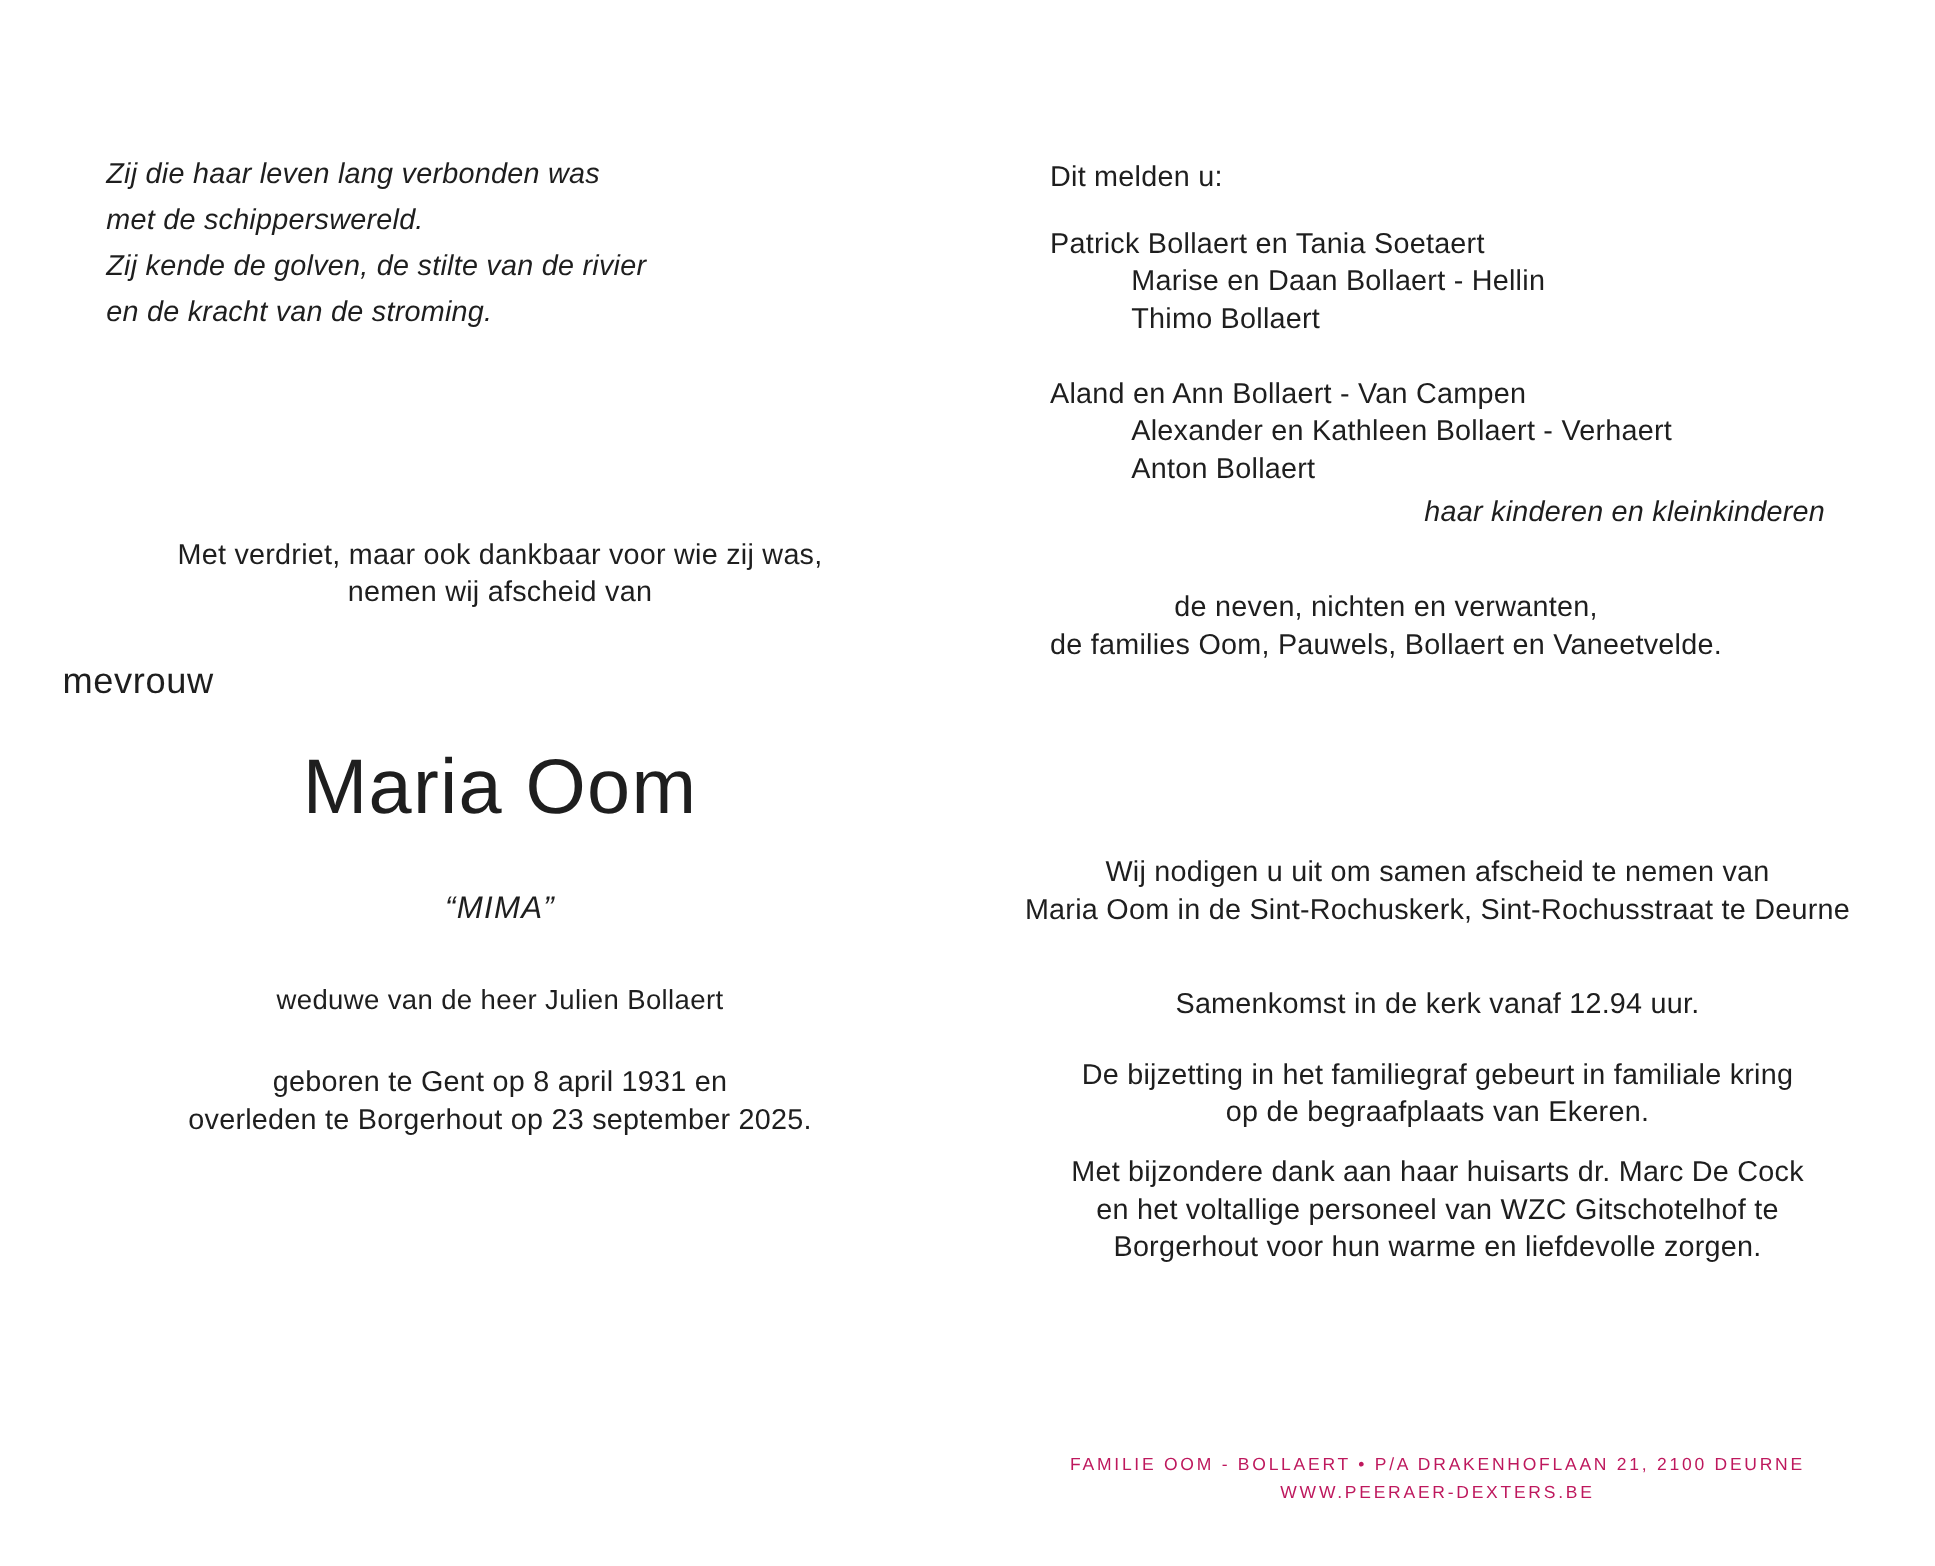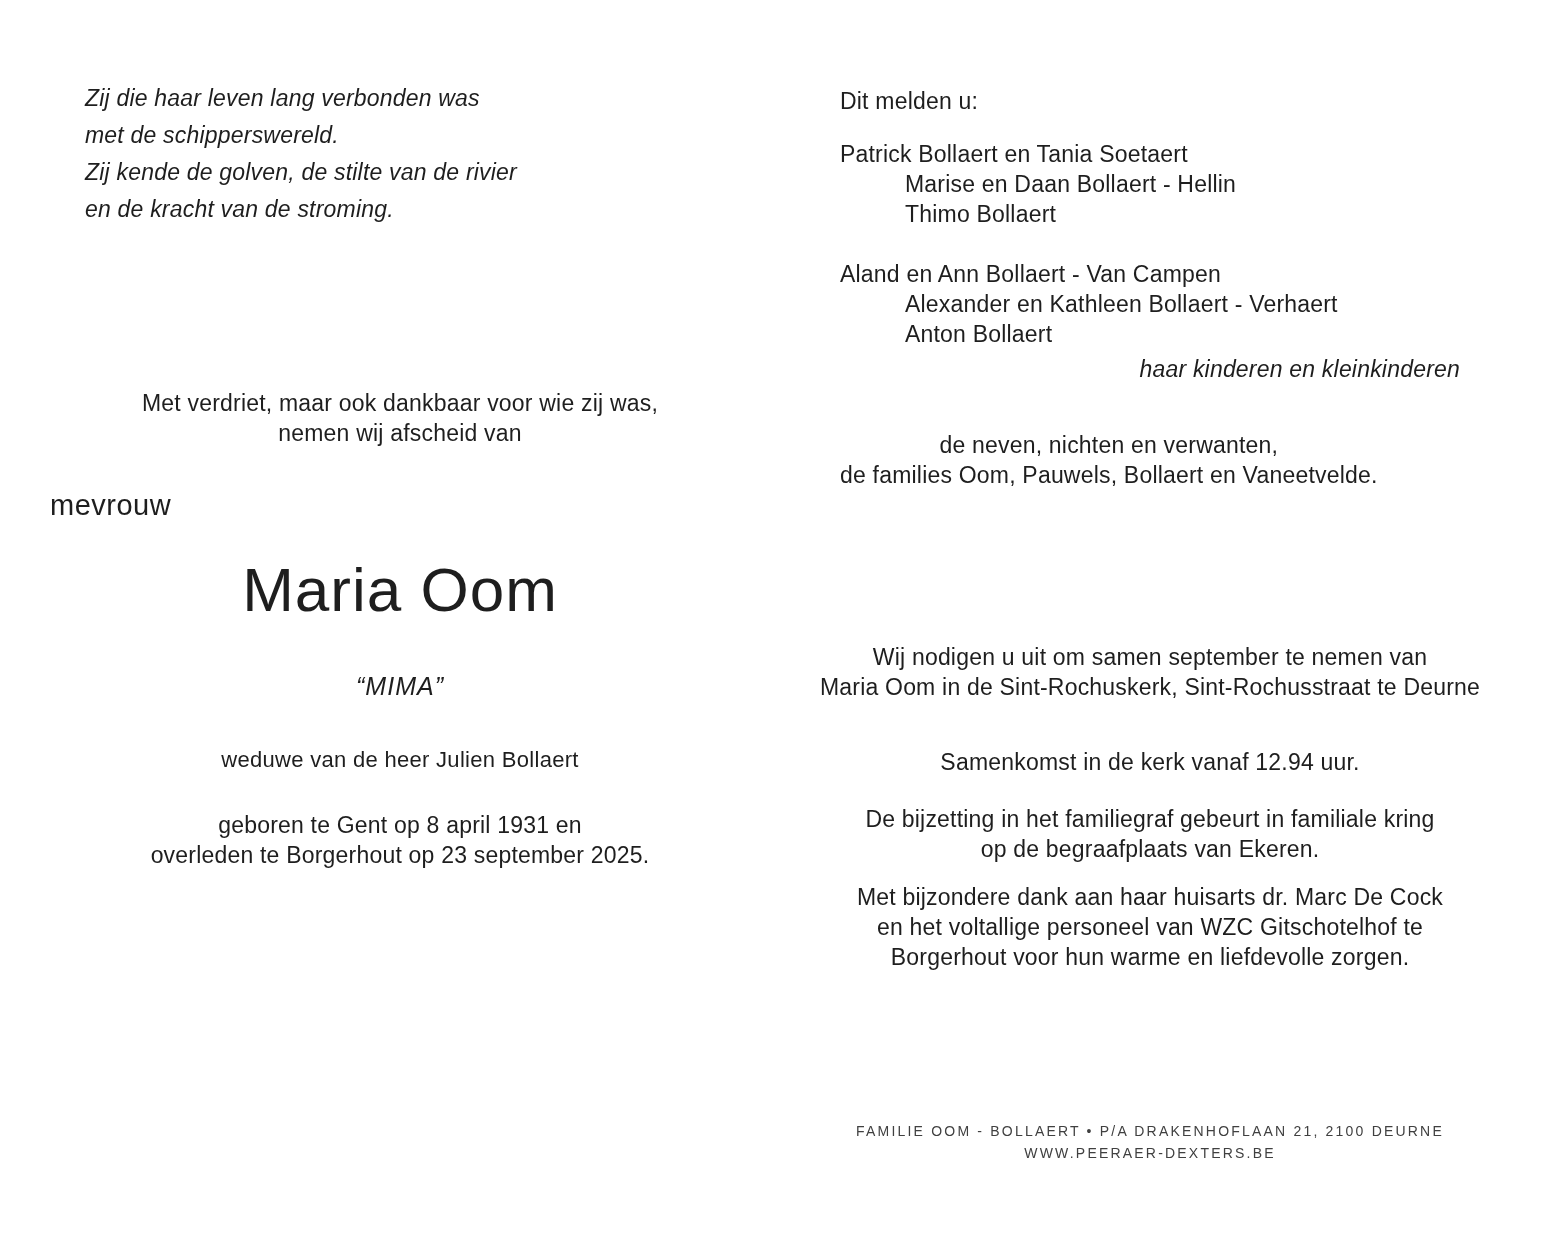--- a/index.html
+++ b/index.html
@@ -5,21 +5,21 @@
   * { margin: 0; padding: 0; box-sizing: border-box; }
   html, body { background: #ffffff; }
   body {
     width: 1548px; height: 1253px;
     position: relative;
     font-family: "Liberation Sans", sans-serif;
     color: #1e1e1e;
     overflow: hidden;
   }
   .page { position: absolute; top: 0; height: 1253px; }
-  .block { position: absolute; }
+  .block { position: absolute; margin-top: 40px; }
 
   
   .left-page  { left: 50px;  width: 700px; }
   .right-page { left: 790px; width: 720px; }
 
   .body-text   { font-size: 23px; line-height: 30px; letter-spacing: 0.2px; }
   .poem        { top: 80px; left: 35px; font-style: italic; font-size: 23px; line-height: 37px; letter-spacing: 0.2px; }
   .intro       { top: 388px; width: 100%; text-align: center; }
   .salutation  { top: 490px; width: 100%; text-align: left; font-size: 29px; line-height: 30px; letter-spacing: 0.5px; }
   .name        { top: 558px; width: 100%; text-align: center; font-size: 62px; line-height: 64px; letter-spacing: 1px; font-weight: 400; }
@@ -36,21 +36,21 @@
   .relatives   { top: 430px; left: 50px; text-align: center; }
   .invitation  { top: 642px; width: 100%; text-align: center; }
   .gathering   { top: 747px; width: 100%; text-align: center; }
   .burial      { top: 804px; width: 100%; text-align: center; }
   .thanks      { top: 882px; width: 100%; text-align: center; }
   .bold        { font-weight: 700; }
 
   .footer {
     top: 1120px; width: 100%; text-align: center;
     font-size: 14px; line-height: 22px; letter-spacing: 2.2px;
-    color: #404040;
+    color: #be185d;
   }
 </style>
 </head>
 <body>
 
 <div class="page left-page">
 
   <div class="block poem">
     <div>Zij die haar leven lang verbonden was</div>
     <div>met de schipperswereld.</div>
@@ -95,21 +95,21 @@
   </div>
 
   <div class="block relation-note body-text">haar kinderen en kleinkinderen</div>
 
   <div class="block relatives body-text">
     <div>de neven, nichten en verwanten,</div>
     <div>de families Oom, Pauwels, Bollaert en Vaneetvelde.</div>
   </div>
 
   <div class="block invitation body-text">
-    <div>Wij nodigen u uit om samen september te nemen van</div>
+    <div>Wij nodigen u uit om samen afscheid te nemen van</div>
     <div>Maria Oom in de Sint-Rochuskerk, Sint-Rochusstraat te Deurne</div>
   </div>
 
   <div class="block gathering body-text">Samenkomst in de kerk vanaf 12.94 uur.</div>
 
   <div class="block burial body-text">
     <div>De bijzetting in het familiegraf gebeurt in familiale kring</div>
     <div>op de begraafplaats van Ekeren.</div>
   </div>
 

